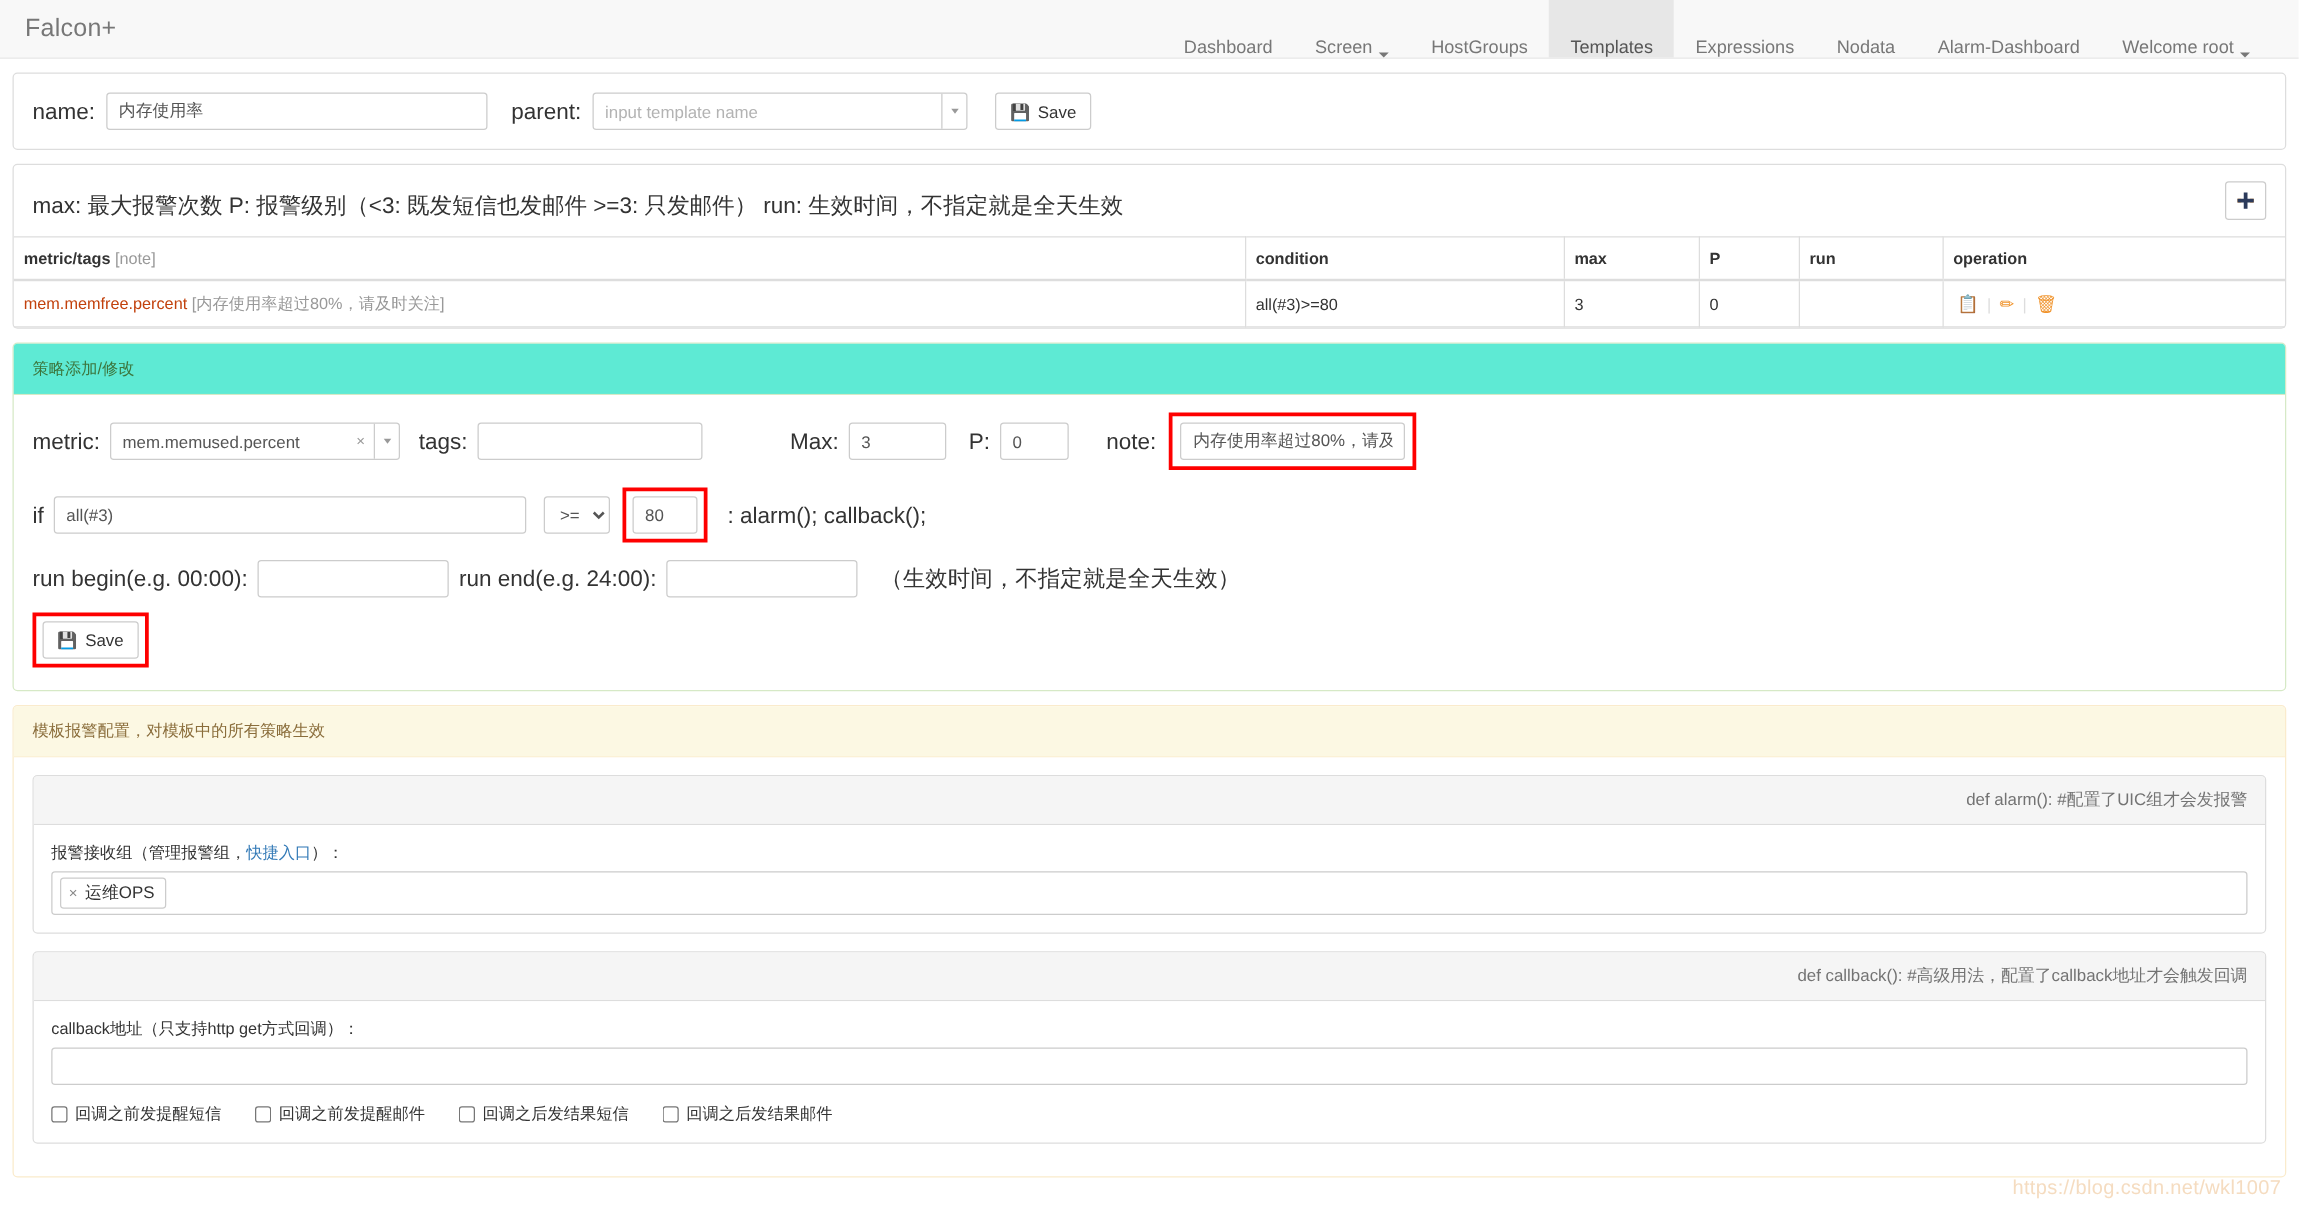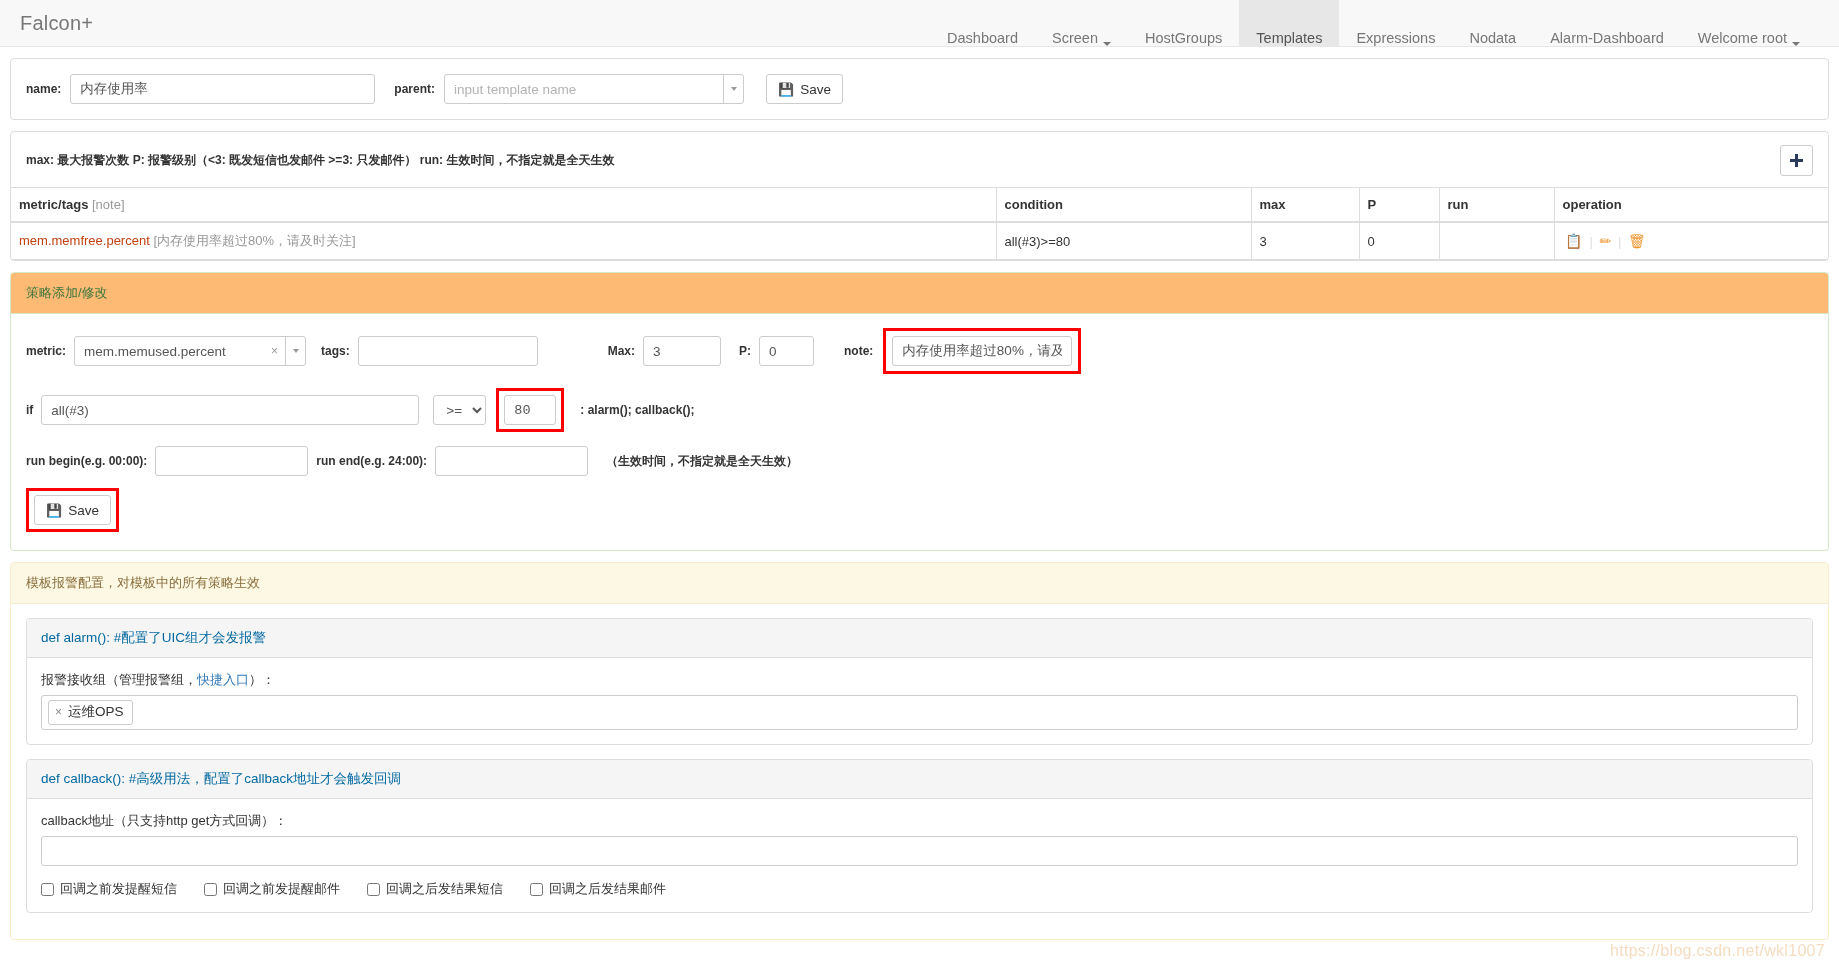--- a/index.html
+++ b/index.html
@@ -60,29 +60,29 @@
     margin-bottom: 11px;
   }
   .panel-heading {
     padding: 11px 15px;
     background: #f5f5f5;
     border-bottom: 1px solid #ddd;
     border-radius: 3px 3px 0 0;
     font-size: 13px;
     color: #333;
   }
-  .panel-success > .panel-heading { background: #fdba74; border-bottom-color: #d6e9c6; color: #3c763d; }
+  .panel-success > .panel-heading { background: #5eead4; border-bottom-color: #d6e9c6; color: #3c763d; }
   .panel-success { border-color: #d6e9c6; }
   .panel-warning > .panel-heading { background: #fcf8e3; border-bottom-color: #faebcc; color: #8a6d3b; }
   .panel-warning { border-color: #faebcc; }
   .panel-body { padding: 15px; }
 
   
   .form-row { display: flex; align-items: center; flex-wrap: wrap; }
-  .lbl { font-size: 12px; color: #333; white-space: nowrap; font-weight: bold; }
+  .lbl { font-size: 18px; color: #333; white-space: nowrap; }
   input.txt, .fakeinput {
     height: 30px;
     border: 1px solid #ccc;
     border-radius: 3px;
     padding: 4px 9px;
     font-family: "Liberation Sans", "DejaVu Sans", sans-serif;
     font-size: 13.5px;
     color: #555;
     background: #fff;
     outline: none;
@@ -182,22 +182,23 @@
   }
   .plus:before { left: 5px; top: 0; width: 3px; height: 13px; }
   .plus:after { top: 5px; left: 0; height: 3px; width: 13px; }
   .plus span { position: absolute; left: 0; top: 5px; width: 3px; height: 3px; background: #f0932b; }
   .plus em { position: absolute; right: 0; top: 5px; width: 3px; height: 3px; background: #f0932b; }
 
   
   .sub-panel { border: 1px solid #ddd; border-radius: 4px; margin-bottom: 14px; }
   .sub-head {
     background: #f5f5f5; border-bottom: 1px solid #ddd;
-    padding: 10px 14px; font-size: 13.5px; color: #0369a1;
+    padding: 10px 14px; font-size: 13.5px; color: #737373;
     border-radius: 3px 3px 0 0;
+    text-align: right;
   }
   .sub-body { padding: 13px 14px 14px 14px; }
   .field-label { font-size: 13px; color: #333; margin-bottom: 6px; }
   .link { color: #337ab7; text-decoration: none; cursor: pointer; }
 
   .tagbox {
     border: 1px solid #ccc; border-radius: 3px;
     min-height: 32px; background: #fff;
     padding: 4px 6px; display: flex; align-items: center; gap: 6px;
   }
@@ -356,21 +357,21 @@
           </span>
         </div>
 
         <div class="form-row" style="gap:8px;margin-top:14px;">
           <span class="lbl">if</span>
           <input class="txt" style="width: 378px;" value="all(#3)">
           <select class="nsel" style="width:53px;margin-left:6px;">
             <option>&gt;=</option>
           </select>
           <span class="redbox" style="padding:4px 5px;margin-left:2px;">
-            <input class="txt" style="width: 52px; font-family: Liberation Mono, monospace;" value="80">
+            <input class="txt" style="width: 52px;" value="80">
           </span>
           <span class="lbl" style="margin-left:8px;">: alarm(); callback();</span>
         </div>
 
         <div class="form-row" style="gap:8px;margin-top:14px;">
           <span class="lbl">run begin(e.g. 00:00):</span>
           <input class="txt" style="width: 153px;" value="">
           <span class="lbl" style="margin-left:0;">run end(e.g. 24:00):</span>
           <input class="txt" style="width: 153px;" value="">
           <span class="lbl" style="margin-left:10px;">（生效时间，不指定就是全天生效）</span>

